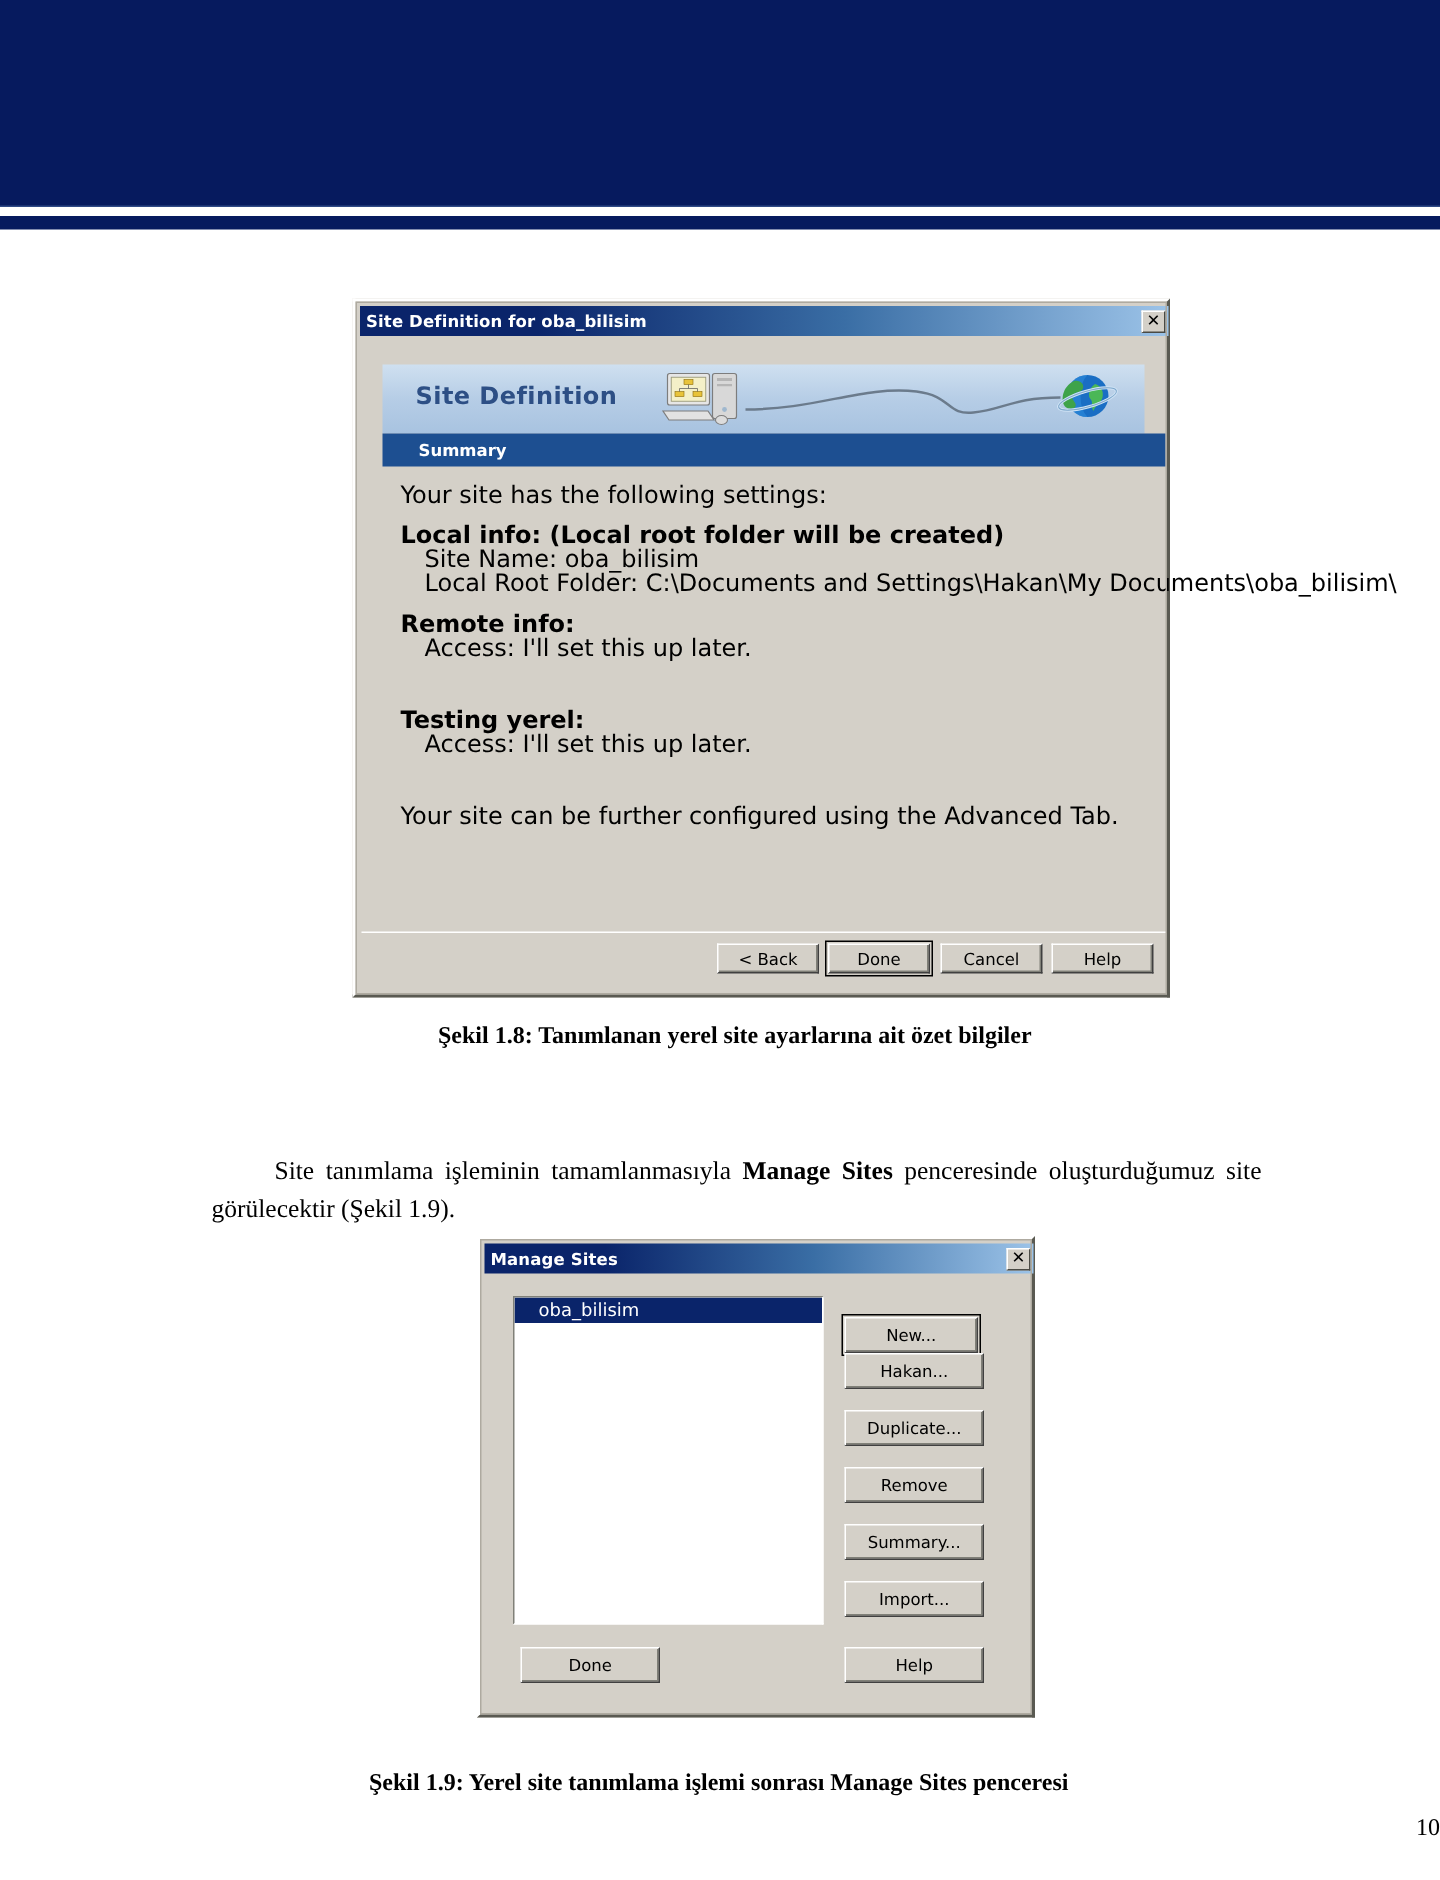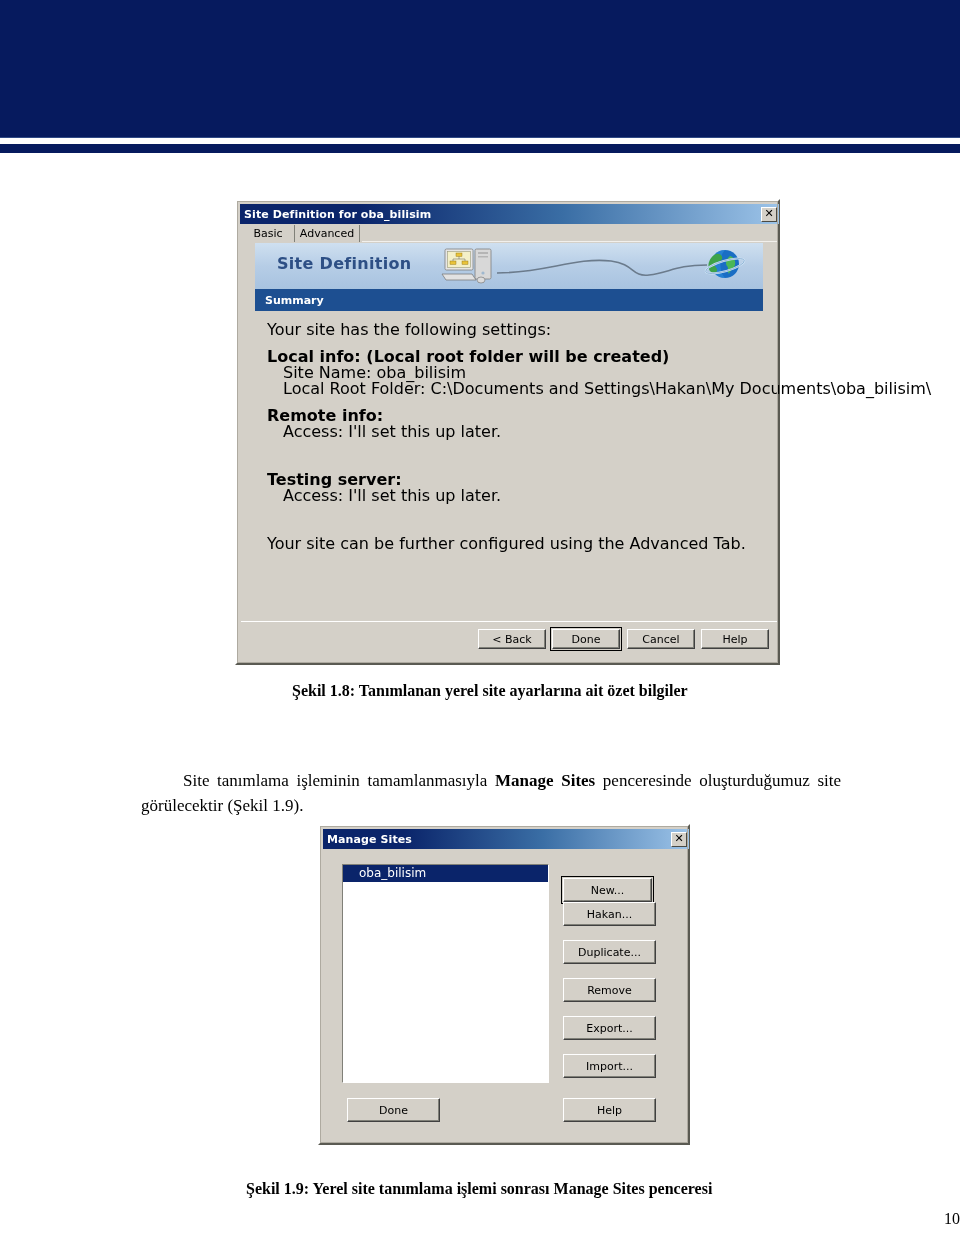--- a/index.html
+++ b/index.html
@@ -194,20 +194,21 @@
     width: 338px; height: 46px;
   }
 
   #summary-bar {
     position: absolute;
     left: 8px; top: 46px;
     width: 508px; height: 22px;
     background: #1d4f91;
     display: flex;
     align-items: center;
+    padding-left: 14px;
   }
   #summary-bar span {
     color: #ffffff;
     font-family: "DejaVu Sans", sans-serif;
     font-size: 11px;
     font-weight: bold;
     padding-left: 10px;
   }
 
   #summary-body {
@@ -302,29 +303,20 @@
 
 <div class="win-dialog" id="site-def-dialog">
 
   <div class="titlebar" id="site-def-titlebar">
     <span class="title-text">Site Definition for oba_bilisim</span>
     <span class="close-btn">
       <span class="glyph">✕</span>
     </span>
   </div>
 
-  <div id="tabstrip">
-    <div class="tab-item" id="tab-basic">
-      <span>Basic</span>
-    </div>
-    <div class="tab-item" id="tab-advanced">
-      <span>Advanced</span>
-    </div>
-    <div id="tabstrip-rest"></div>
-  </div>
 
   <div id="site-def-panel">
 
     <div id="banner">
       <span id="banner-title">Site Definition</span>
       <svg id="banner-graphic" viewBox="0 0 338 46">
 
         <path d="M72 30 C 120 30, 150 14, 186 18 C 210 21, 206 34, 224 32 C 244 30, 250 22, 282 22" fill="none" stroke="#6b7b8c" stroke-width="1.6"></path>
 
         <rect x="50" y="6" width="16" height="30" rx="1.5" fill="#d8d8d8" stroke="#7d7d7d" stroke-width="0.8"></rect>
@@ -360,21 +352,21 @@
     <div id="summary-body">
       <div class="sum-line" style="left:12px; top:9px;">Your site has the following settings:</div>
 
       <div class="sum-line bold" style="left:12px; top:36px;">Local info: (Local root folder will be created)</div>
       <div class="sum-line" style="left:28px; top:52px;">Site Name:  oba_bilisim</div>
       <div class="sum-line" style="left:28px; top:68px;">Local Root Folder: C:\Documents and Settings\Hakan\My Documents\oba_bilisim\</div>
 
       <div class="sum-line bold" style="left:12px; top:95px;">Remote info:</div>
       <div class="sum-line" style="left:28px; top:111px;">Access: I'll set this up later.</div>
 
-      <div class="sum-line bold" style="left:12px; top:159px;">Testing server:</div>
+      <div class="sum-line bold" style="left:12px; top:159px;">Testing yerel:</div>
       <div class="sum-line" style="left:28px; top:175px;">Access: I'll set this up later.</div>
 
       <div class="sum-line" style="left:12px; top:223px;">Your site can be further configured using the Advanced Tab.</div>
     </div>
   </div>
 
   <div id="site-def-footer-sep"></div>
 
   <div class="win-btn" style="left:241px; top:428px; width:68px; height:20px;">
     <span>&lt; Back</span>
@@ -417,21 +409,21 @@
   <div class="win-btn" style="left:243px; top:76px; width:93px; height:24px;">
     <span>Hakan...</span>
   </div>
   <div class="win-btn" style="left:243px; top:114px; width:93px; height:24px;">
     <span>Duplicate...</span>
   </div>
   <div class="win-btn" style="left:243px; top:152px; width:93px; height:24px;">
     <span>Remove</span>
   </div>
   <div class="win-btn" style="left:243px; top:190px; width:93px; height:24px;">
-    <span>Export...</span>
+    <span>Summary...</span>
   </div>
   <div class="win-btn" style="left:243px; top:228px; width:93px; height:24px;">
     <span>Import...</span>
   </div>
   <div class="win-btn" style="left:243px; top:272px; width:93px; height:24px;">
     <span>Help</span>
   </div>
 
   <div class="win-btn" style="left:27px; top:272px; width:93px; height:24px;">
     <span>Done</span>

